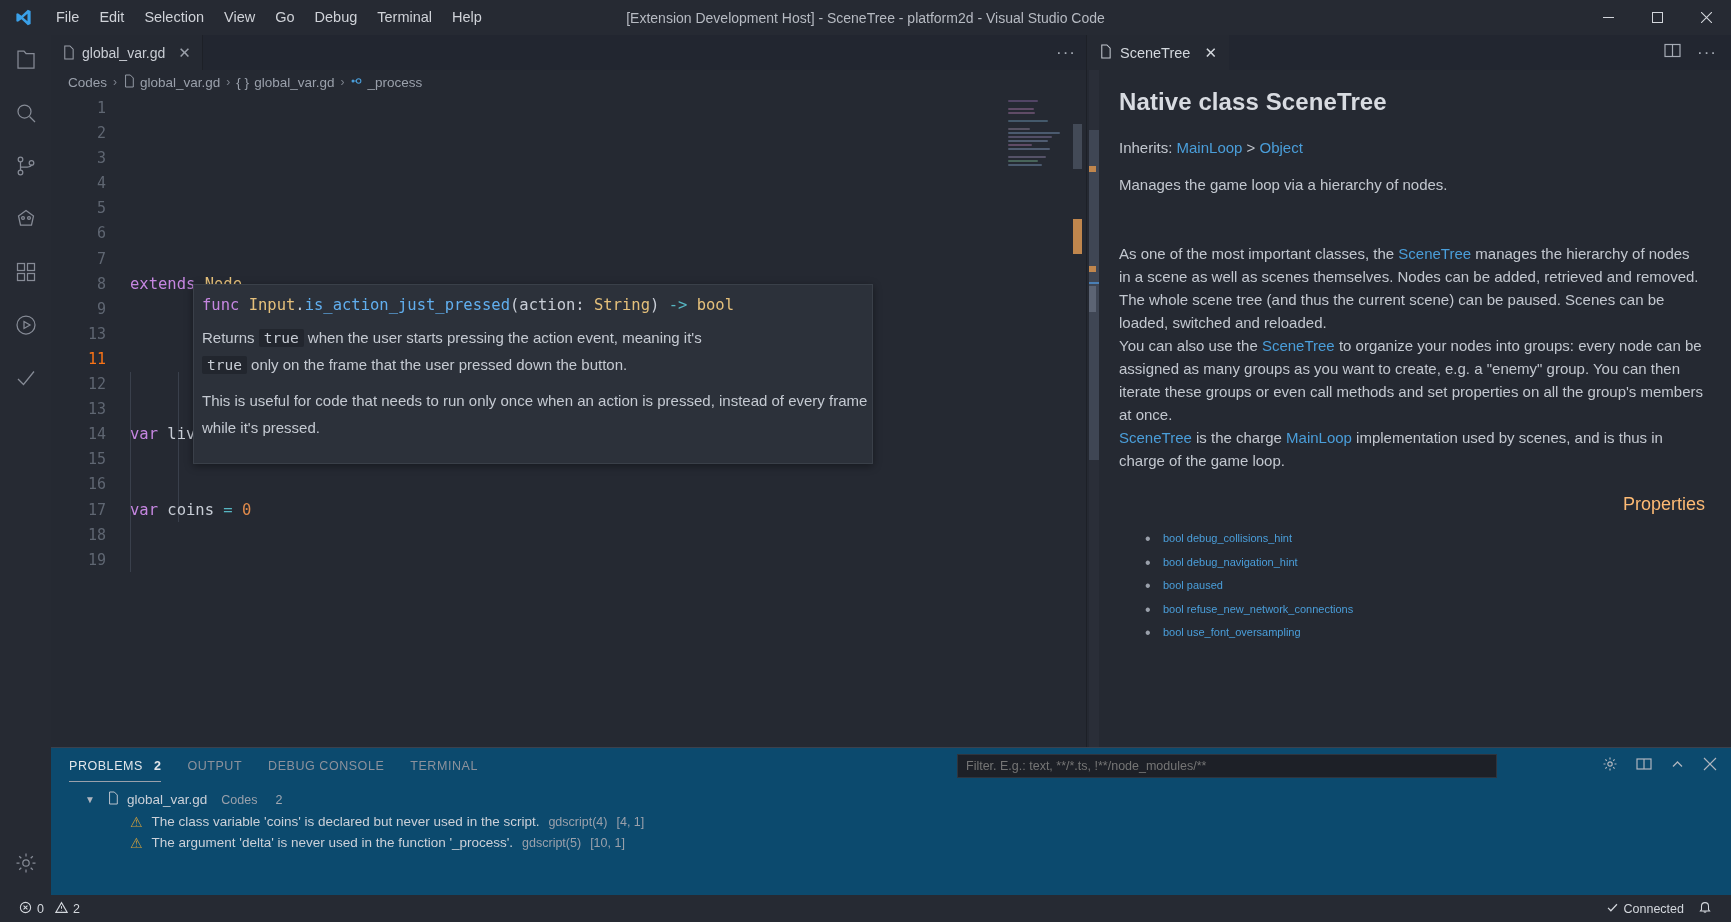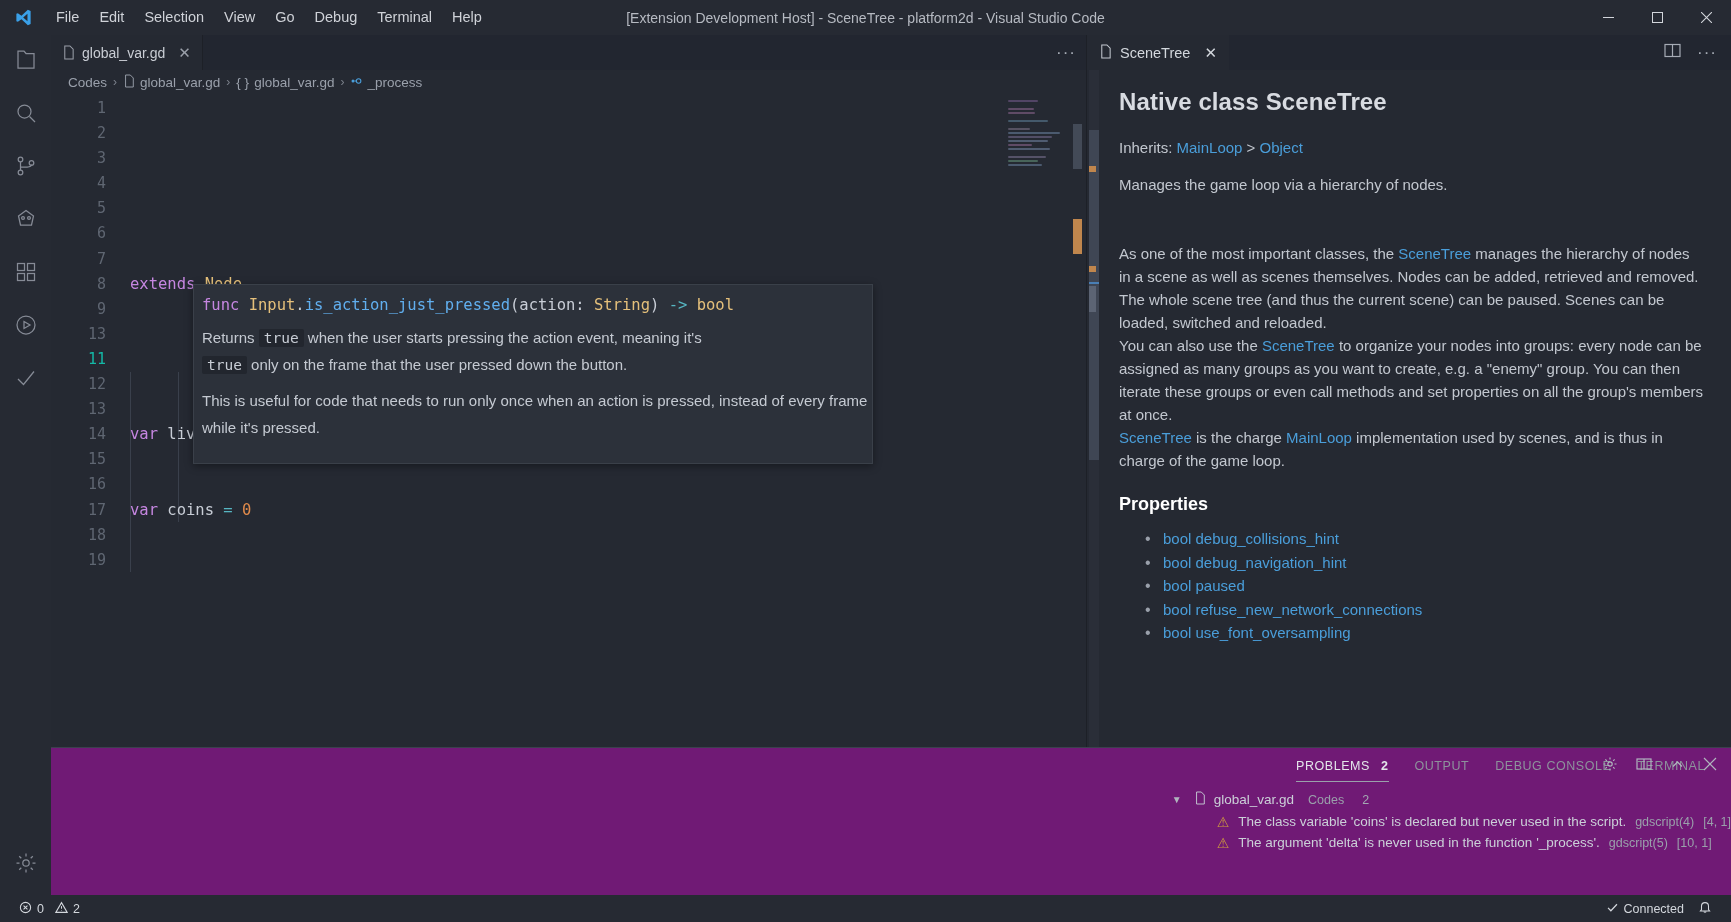--- a/index.html
+++ b/index.html
@@ -75,21 +75,21 @@
   .bc-seg { display: flex; align-items: center; gap: 5px; }
   .bc-seg svg { width: 12px; height: 14px; }
 
   .code-area { flex: 1 1 auto; position: relative; overflow: hidden; background: #252932; }
   .code-wrap { display: flex; padding-top: 2px; }
   .gutter {
     width: 72px; flex: 0 0 72px; text-align: right; padding-right: 17px;
     font-family: "DejaVu Sans Mono", monospace; font-size: 15px; line-height: 25.1px;
     color: #5f6672; user-select: none;
   }
-  .gutter div.cur { color: #14b8a6; }
+  .gutter div.cur { color: #f97316; }
   .codelines {
     flex: 1 1 auto; font-family: "DejaVu Sans Mono", monospace;
     font-size: 15.5px; line-height: 25.1px; white-space: pre; position: relative;
   }
   .codelines .ln { height: 25.1px; padding-left: 7px; position: relative; }
   .kw { color: #c586e0; }
   .type { color: #e5c07b; }
   .fn { color: #61afef; }
   .num { color: #e08a4b; }
   .op { color: #56b6c2; }
@@ -129,36 +129,36 @@
   .doc-tabbar { height: 35px; flex: 0 0 35px; background: #222630; display: flex; align-items: stretch; }
   .doc-tab {
     display: flex; align-items: center; gap: 8px; padding: 0 12px;
     background: #252932; font-size: 14.5px; color: #d3d7dd;
   }
   .doc-actions { margin-left: auto; display: flex; align-items: center; gap: 16px; padding-right: 14px; color: #a6abb5; }
   .doc-scrollcol { width: 14px; flex: 0 0 14px; position: relative; background: #252932; }
   .doc-body-row { flex: 1 1 auto; display: flex; min-height: 0; overflow: hidden; }
   .doc-content { flex: 1 1 auto; padding: 18px 26px 0 18px; overflow: hidden; }
   .doc-h1 { font-size: 24px; font-weight: bold; color: #d8dbe1; margin-bottom: 20px; letter-spacing: .1px; }
-  .doc-h2 { font-size: 18px; font-weight: bold; color: #ffffff; margin: 22px 0 12px 0; }
+  .doc-h2 { font-size: 18px; font-weight: normal; color: #fdba74; margin: 22px 0 12px 0; text-align: right; }
   .doc-p { font-size: 15px; line-height: 23px; color: #c2c7cf; margin-bottom: 14px; }
   .doc-p.tight { margin-bottom: 0; }
   .lnk { color: #4a9eda; }
   .doc-list { list-style: none; margin-left: 26px; }
-  .doc-list li { font-size: 15px; line-height: 23px; color: #4a9eda; margin-bottom: 0.5px; position: relative; padding-left: 18px; }
+  .doc-list li { font-size: 11px; line-height: 23px; color: #4a9eda; margin-bottom: 0.5px; position: relative; padding-left: 18px; }
   .doc-list li::before {
     content: "•"; position: absolute; left: 0; color: #9aa0ab; font-size: 16px;
   }
   .doc-sb-track { position: absolute; left: 2px; top: 0; width: 10px; height: 100%; background: #2a2e38; }
   .doc-sb-thumb { position: absolute; left: 2px; width: 10px; background: #3f4654; }
   .doc-sb-mark { position: absolute; left: 2px; width: 7px; height: 6px; background: #c0864d; }
   .doc-sb-mark2 { position: absolute; left: 2px; width: 10px; height: 2px; background: #4a7fb5; }
 
   
-  .panel { flex: 0 0 148px; background: #701a75; border-top: 1px solid #3b414d; display: flex; flex-direction: column; align-items: flex-end; }
+  .panel { flex: 0 0 148px; background: #0c4a6e; border-top: 1px solid #3b414d; display: flex; flex-direction: column; }
   .panel-head { height: 36px; flex: 0 0 36px; display: flex; align-items: center; padding-left: 18px; position: relative; }
   .panel-tab {
     font-size: 12.5px; letter-spacing: .55px; color: #8d929c; margin-right: 26px;
     height: 36px; display: flex; align-items: center; gap: 11px; position: relative;
   }
   .panel-tab.active { color: #e3e6ea; }
   .panel-tab.active::after {
     content: ""; position: absolute; left: 0; right: 0; bottom: 2px; height: 1px; background: #9aa0ab;
   }
   .panel-badge { color: #e3e6ea; font-size: 12.5px; font-weight: bold; }

